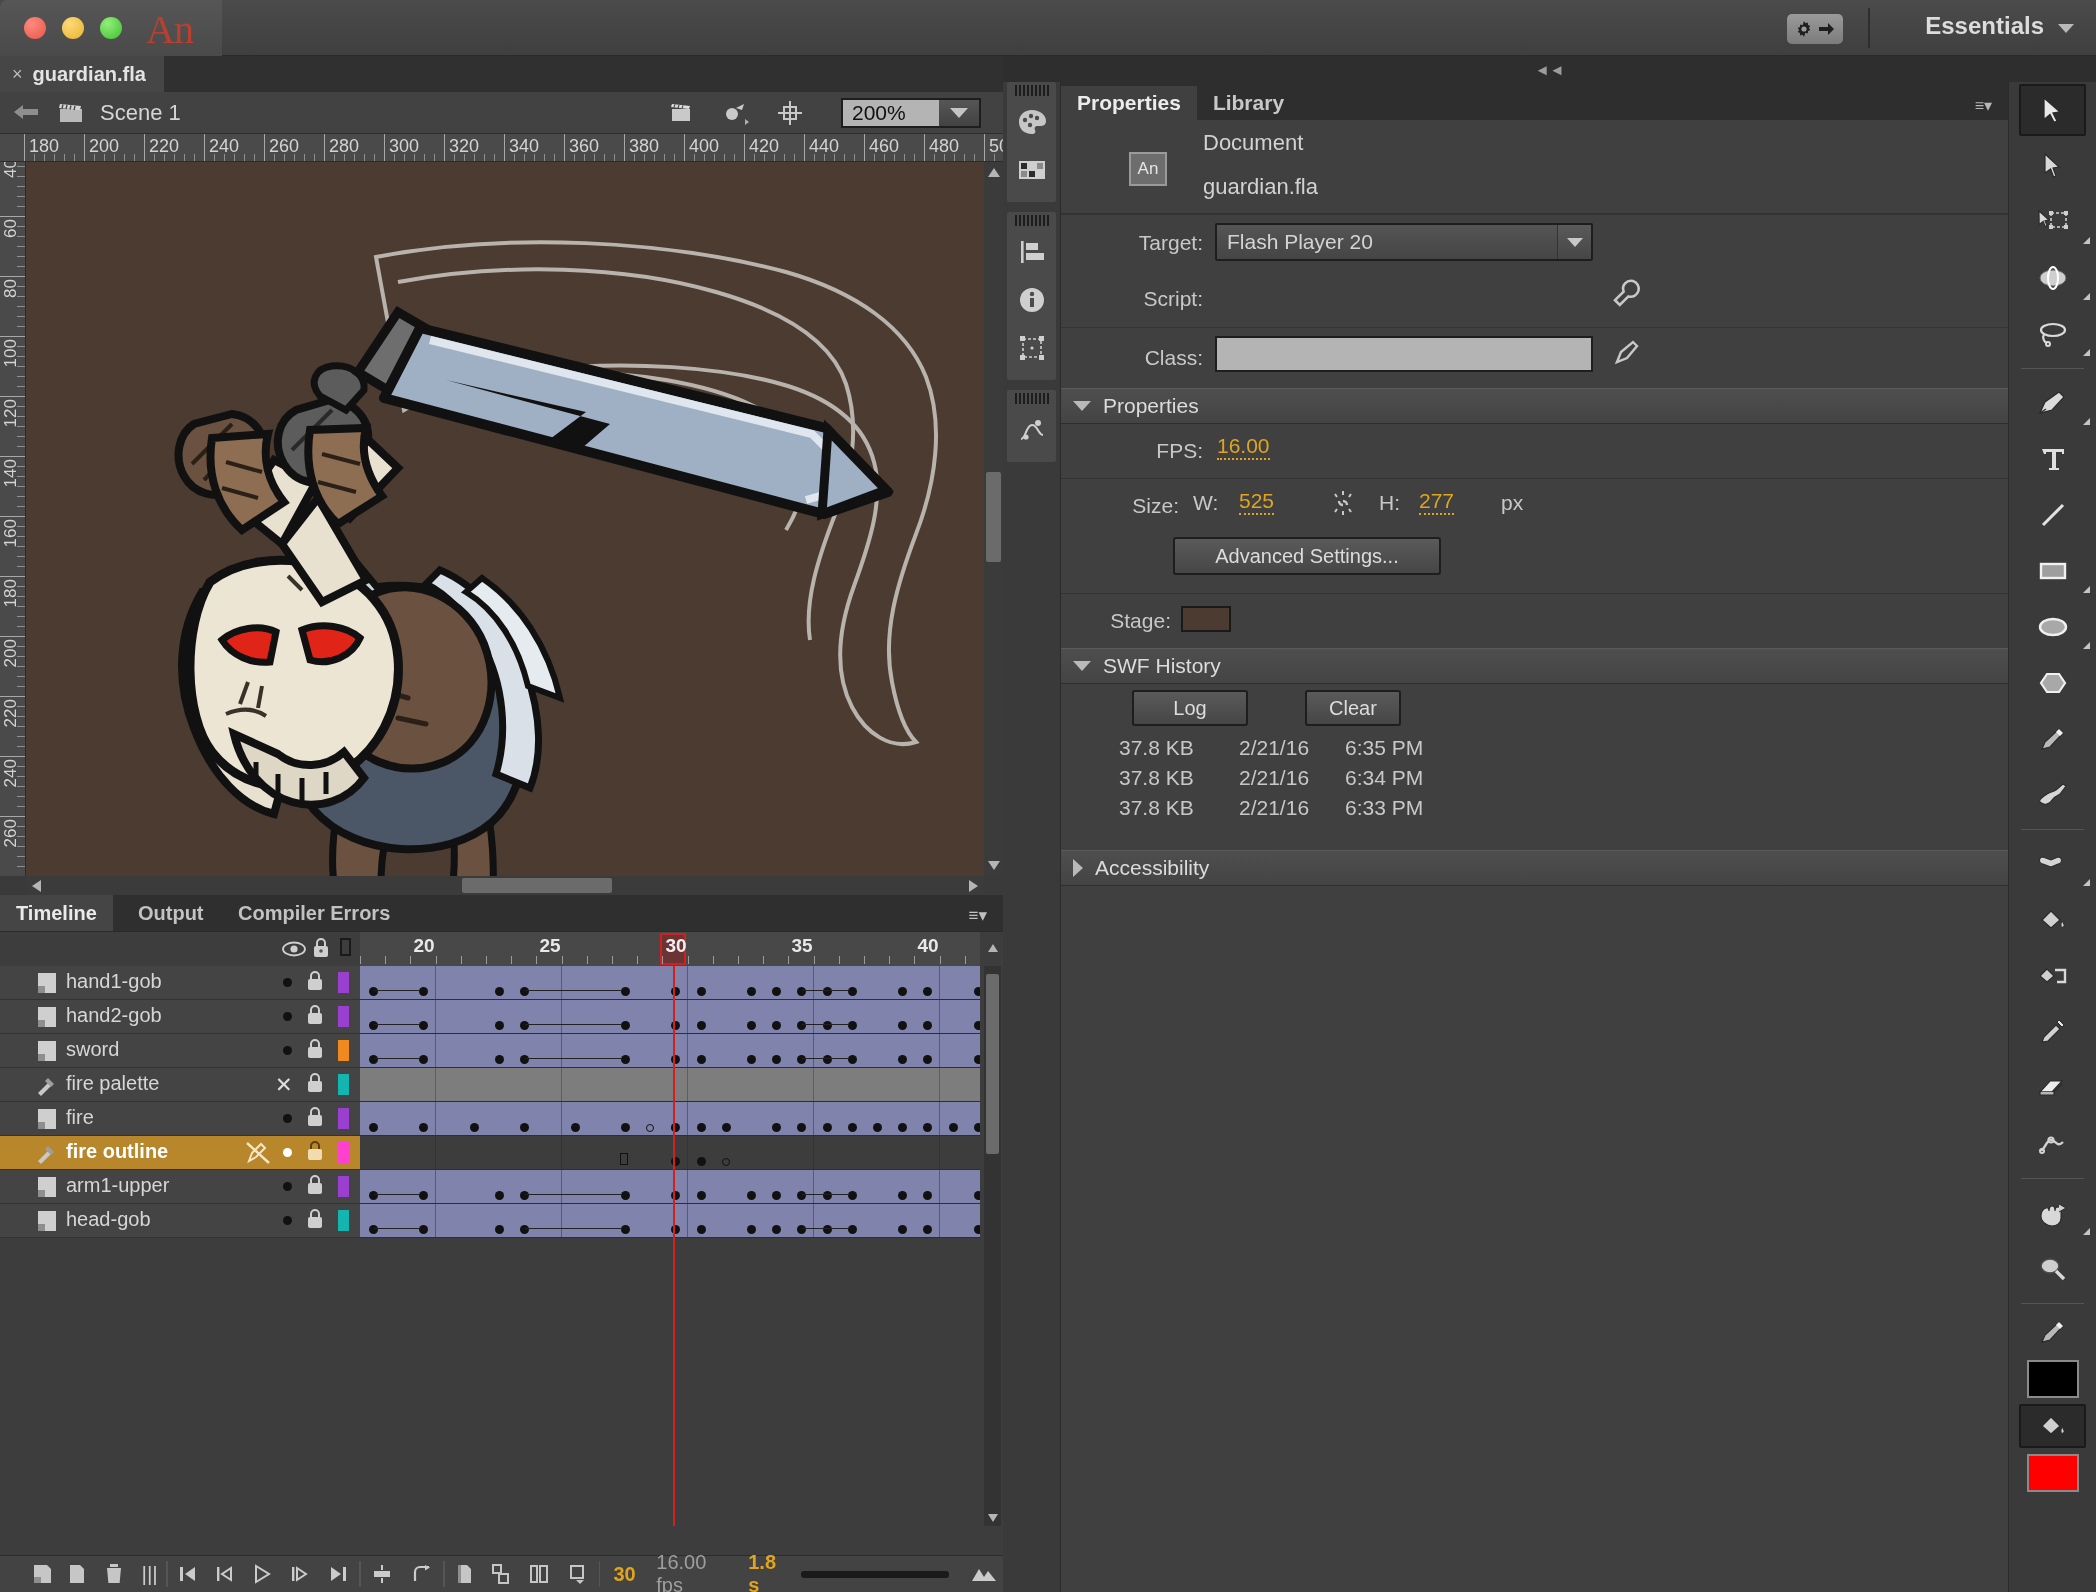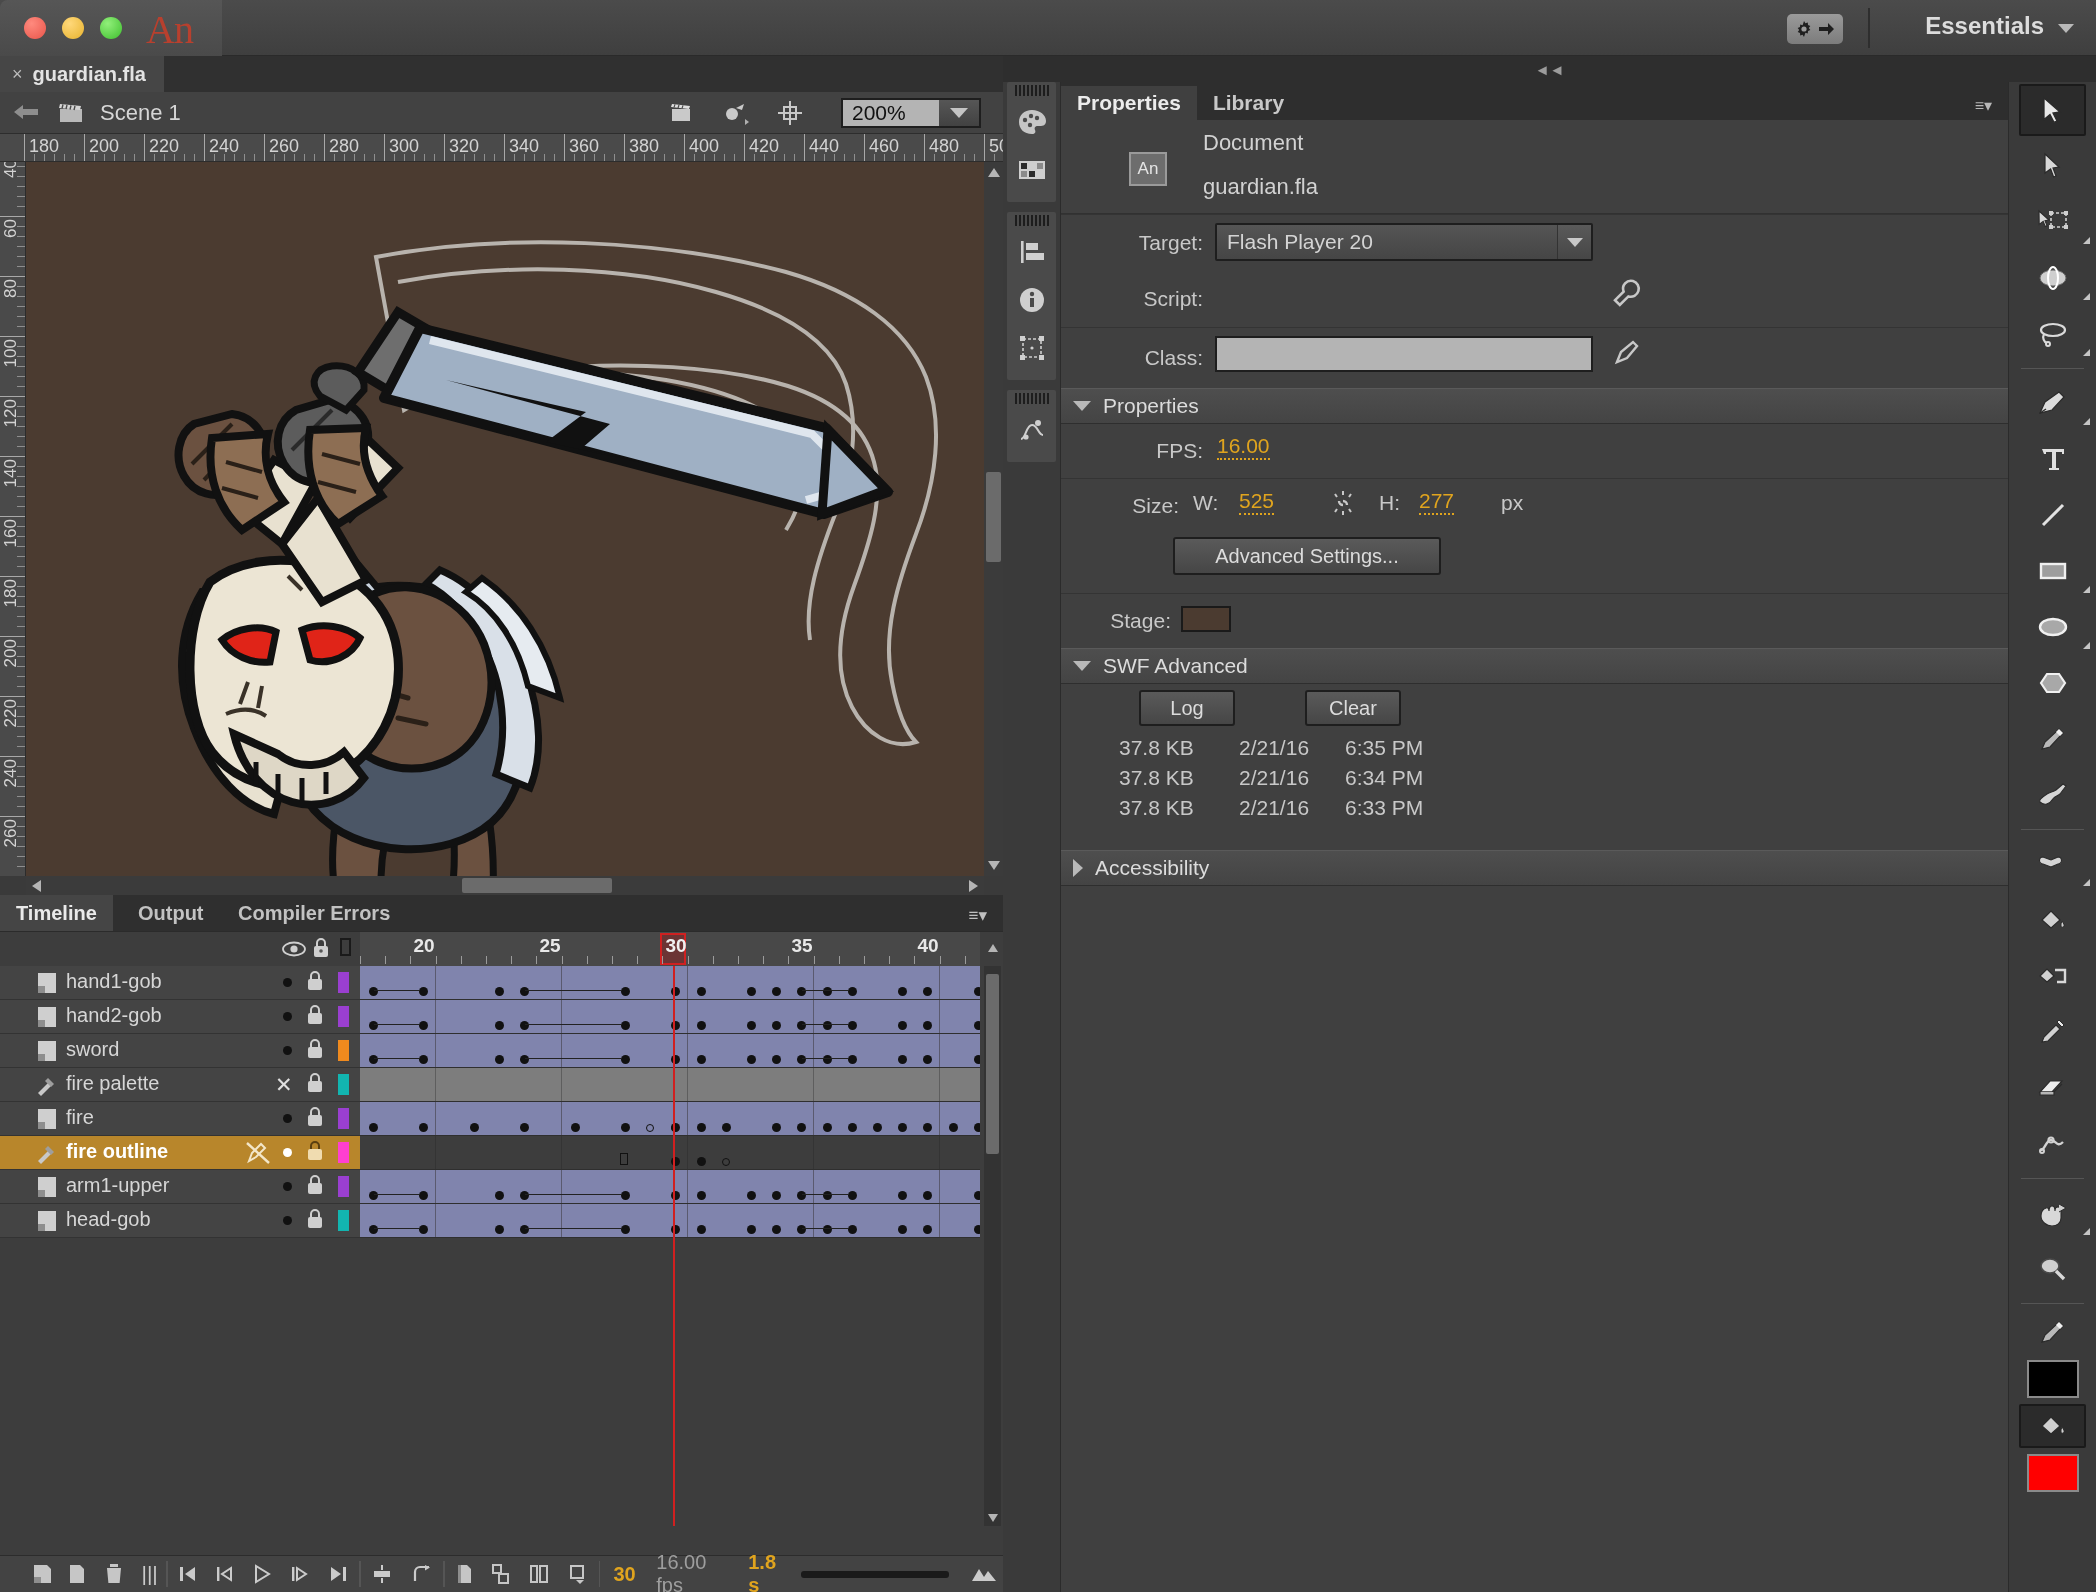--- a/index.html
+++ b/index.html
@@ -1444,24 +1444,24 @@
       <div class="btn" style="position:absolute;left:112px;top:4px;width:268px;height:38px">Advanced Settings...</div>
     </div>
     <div class="hsep"></div>
     <div class="prow" style="height:54px">
       <div class="plabel" style="left:0;width:110px">Stage:</div>
       <div class="swatch" style="position:absolute;left:120px;top:12px"></div>
     </div>
 
     <div class="sechdr">
       <i class="tri"></i>
-      <span>SWF Advanced</span>
+      <span>SWF History</span>
     </div>
     <div class="prow" style="height:52px">
-      <div class="btn" style="position:absolute;left:78px;top:6px;width:96px;height:36px">Log</div>
+      <div class="btn" style="position:absolute;left:71px;top:6px;width:116px;height:36px">Log</div>
       <div class="btn" style="position:absolute;left:244px;top:6px;width:96px;height:36px">Clear</div>
     </div>
     <div id="swflist">
         <div class="swf-row">
           <span style="position: absolute; left: 58px;">37.8 KB</span>
           <span style="position: absolute; left: 178px;">2/21/16</span>
           <span style="position: absolute; left: 284px;">6:35 PM</span>
         </div>
         <div class="swf-row">
           <span style="position: absolute; left: 58px;">37.8 KB</span>

